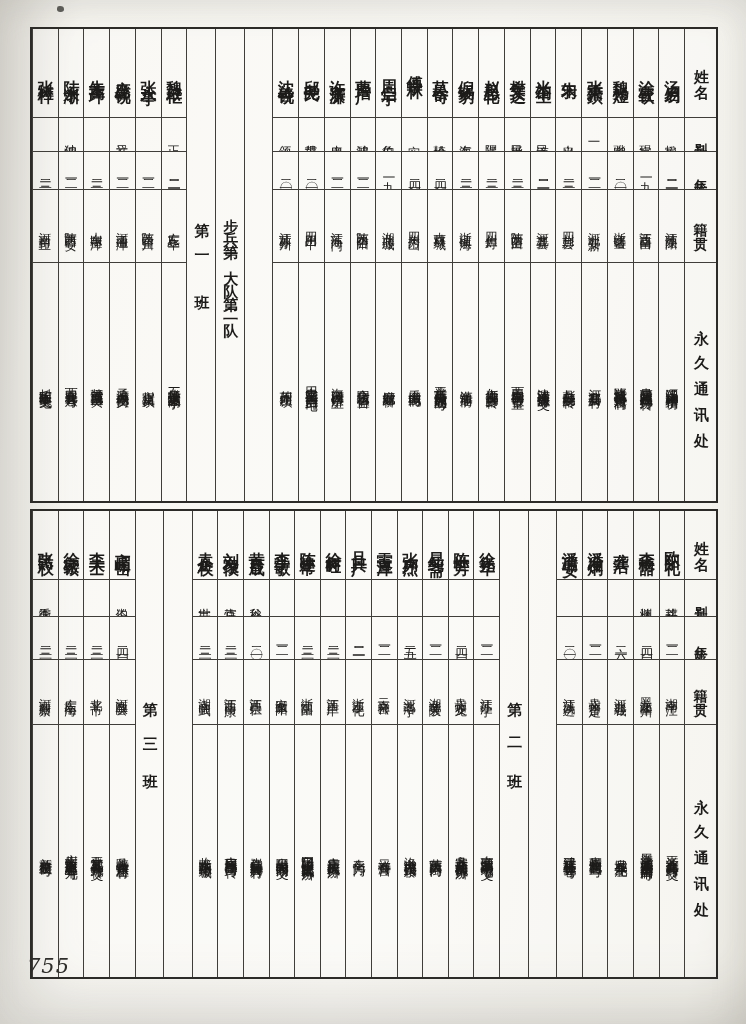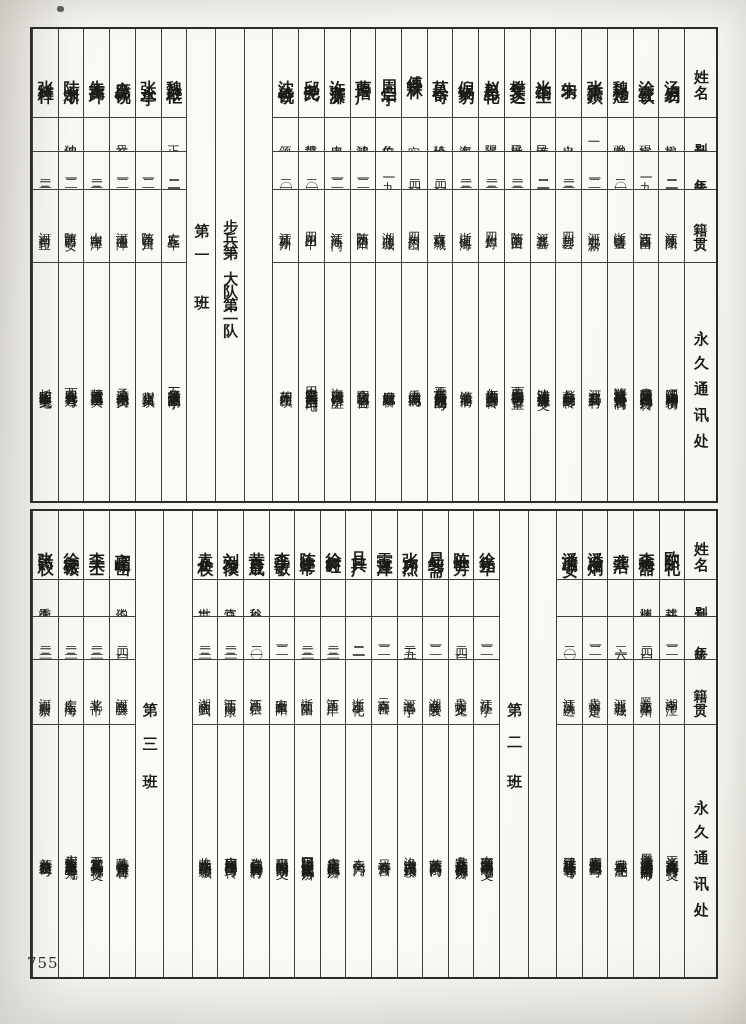--- a/index.html
+++ b/index.html
@@ -54,22 +54,22 @@
   .hdr0{font-size:15px;letter-spacing:16px;}
   .hdr1{font-size:13px;letter-spacing:2px;}
   .hdr2{font-size:13px;letter-spacing:2px;}
   .hdr3{font-size:14px;letter-spacing:14px;}
   .hdr4{font-size:15px;letter-spacing:26px;}
   
   .band-cell{flex:1;display:flex;align-items:center;justify-content:center;overflow:hidden;}
   .band-unit-text{font-size:15px;font-weight:700;letter-spacing:13px;}
   .band-squad-text{font-size:15px;font-weight:700;letter-spacing:36px;}
   .page-number{
-    position:absolute;left:27px;top:954px;font-size:15px;color:#2e2d2a;
-    font-family:"DejaVu Serif","Liberation Serif",serif;letter-spacing:1px;
+    position:absolute;left:27px;top:954px;font-size:21px;color:#2e2d2a;
+    font-family:"DejaVu Serif","Liberation Serif",serif;letter-spacing:1px;font-style:italic;
   }
   .speck{position:absolute;left:57px;top:6px;width:7px;height:6px;background:#3a3936;border-radius:40% 60% 50% 50%;opacity:.8;}
 </style>
 </head>
 <body>
 
 <div class="sheet">
   <div class="speck"></div>
   <div id="table-top" class="roster-table">
       <div class="col header-col">

